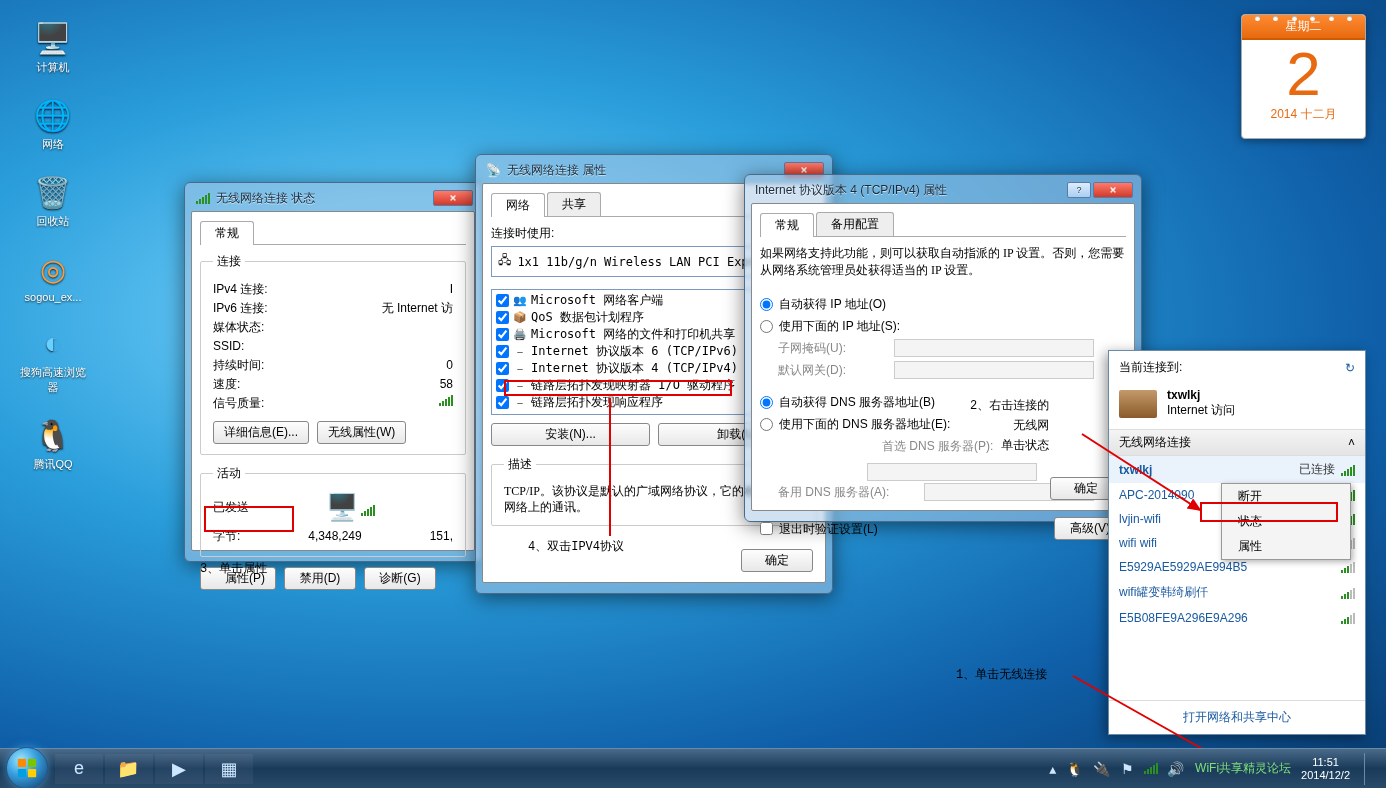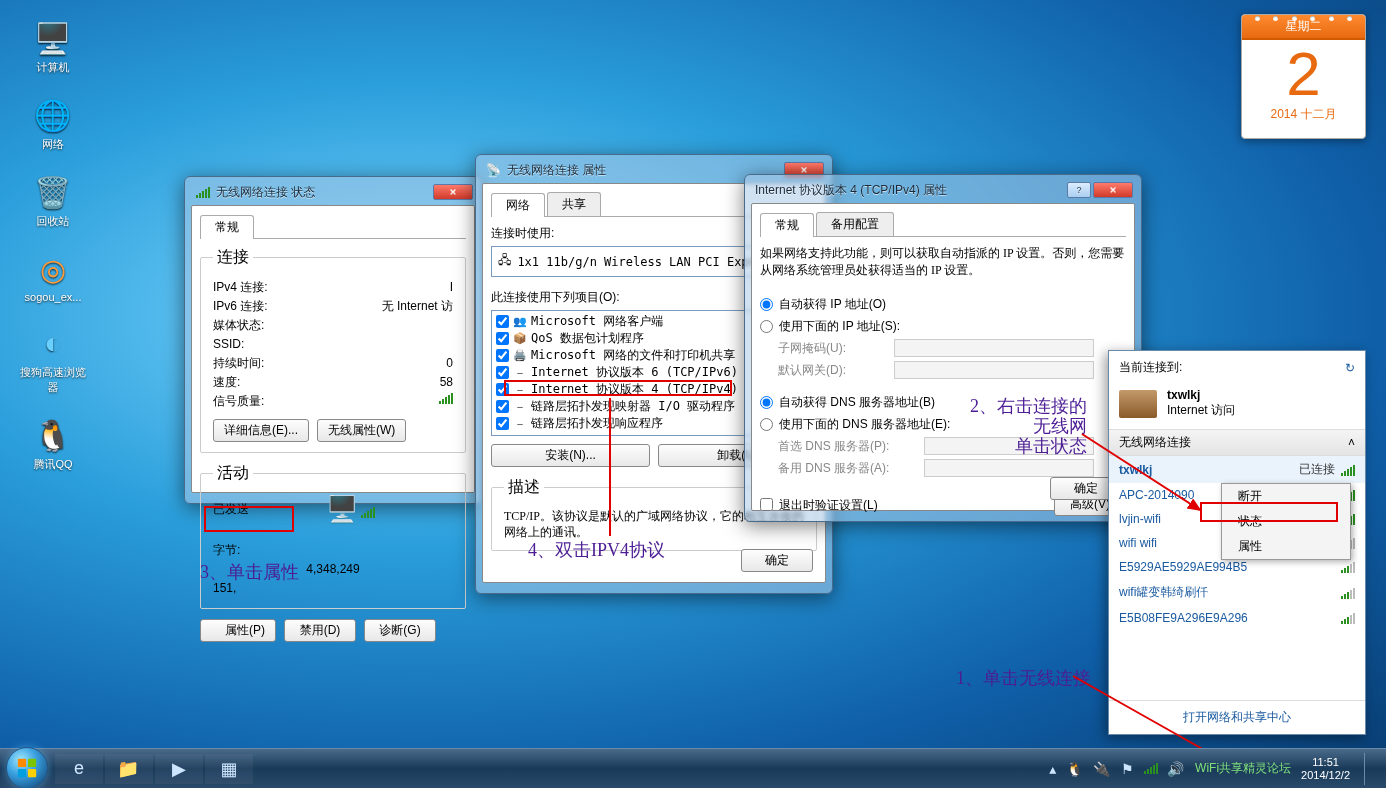--- a/index.html
+++ b/index.html
@@ -37,32 +37,32 @@
   .title-controls .tc { width:28px; height:16px; background: linear-gradient(#dcedff,#aacff0); border:1px solid #5a7aaa; border-radius:2px; display:flex; align-items:center; justify-content:center; font-size:9px; color:#2a3a4a; cursor:pointer;}
   .title-controls .tc.help { width:24px; }
   .title-controls .tc.close { background: linear-gradient(#ff7a6a,#d03a2a); color:#fff; width:40px;}
   .client { background:#fff; border:1px solid #888; border-radius:2px; padding:8px; height: calc(100% - 26px);}
 
   .tabs { display:flex; border-bottom:1px solid #aaa; margin-bottom:8px; }
   .tab { padding:3px 14px; border:1px solid #aaa; border-bottom:none; background:#eee; margin-right:2px; border-radius:3px 3px 0 0; cursor:pointer; }
   .tab.active { background:#fff; position:relative; top:1px; }
 
   fieldset.groupbox { border:1px solid #ccc; border-radius:2px; padding:10px 12px; margin-bottom:10px; }
-  fieldset.groupbox > legend, .section-title { font-size:16px; padding:0 4px;}
+  fieldset.groupbox > legend, .section-title { font-size:12px; padding:0 4px;}
 
   .field-row { display:flex; justify-content:space-between; line-height:19px; font-size:12px; }
 
   .win-btn { background:linear-gradient(#fdfdfd,#e8e8e8); border:1px solid #888; border-radius:3px; padding:2px 10px; font-size:12px; cursor:pointer; min-width:72px; }
 
   .button-row { display:flex; gap:8px; }
   .bottom-buttons { position:absolute; right:12px; bottom:10px; display:flex; gap:6px;}
 
   
   .anno-box { position:absolute; border:2px solid #e00000; pointer-events:none; }
-  .anno-text { position:absolute; color:#4c1d95; font-size:18px; font-family:Liberation Serif, serif; pointer-events:none; white-space:pre;}
+  .anno-text { position:absolute; color:#000000; font-size:12px; font-family:Liberation Mono, monospace; pointer-events:none; white-space:pre;}
   svg.anno-svg { position:absolute; pointer-events:none; overflow:visible; }
 
   
   .sig { display:inline-flex; align-items:flex-end; gap:1px; height:12px;}
   .sig b { width:2px; background:#2a9020; display:block;}
   .sig b:nth-child(1){height:3px} .sig b:nth-child(2){height:5px} .sig b:nth-child(3){height:7px} .sig b:nth-child(4){height:9px} .sig b:nth-child(5){height:11px}
   .sig.weak b:nth-child(4),.sig.weak b:nth-child(5){background:#bbb}
 
   
   .check-list { border:1px solid #7a9ac0; height:126px; overflow:auto; background:#fff; padding:2px;}
@@ -130,21 +130,21 @@
       <b></b>
       <b></b>
       <b></b>
       <b></b>
     </div>
   <div class="cal-header">星期二</div>
   <div class="cal-day">2</div>
   <div class="cal-date">2014 十二月</div>
 </div>
 
-<div class="win" style="left:184px; top:176px; width:298px; height:328px;">
+<div class="win" style="left:184px; top:182px; width:298px; height:380px;">
   <div class="titlebar">
     <div class="t-icon">
         <span class="sig">
           <b></b>
           <b></b>
           <b></b>
           <b></b>
           <b></b>
         </span>
       </div>
@@ -204,21 +204,21 @@
         <span>已发送</span>
         <span style="font-size:26px;">🖥️<span class="sig" style="margin-left:2px">
               <b></b>
               <b></b>
               <b></b>
               <b></b>
               <b></b>
             </span></span>
         <span></span>
       </div>
-      <div class="field-row" style="margin-top:16px;flex-direction:column;">
+      <div class="field-row" style="margin-top:4px;">
         <span>字节:</span>
         <span style="flex:1; text-align:center;">4,348,249</span>
         <span>151,</span>
       </div>
     </fieldset>
     <div class="button-row" style="margin-top:6px;">
       <button class="win-btn" style="display:flex;align-items:center;gap:3px;padding-left:24px;">属性(P)</button>
       <button class="win-btn">禁用(D)</button>
       <button class="win-btn">诊断(G)</button>
     </div>
@@ -236,21 +236,20 @@
   <div class="client" style="position:relative;">
     <div class="tabs">
       <div class="tab active">网络</div>
       <div class="tab">共享</div>
     </div>
     <div style="margin-bottom:4px;">连接时使用:</div>
     <div style="border:1px solid #7a9ac0; padding:4px 6px; display:flex; align-items:center; gap:6px; margin-bottom:12px;">
       <span>🖧</span>
       <span style="font-family:SimSun,monospace;">1x1 11b/g/n Wireless LAN PCI Expres</span>
     </div>
-    <div style="margin-bottom:4px;">此连接使用下列项目(O):</div>
     <div class="check-list">
       <label>
           <input type="checkbox" checked="" style="">
           <span class="item-icon">👥</span>
           <span>Microsoft 网络客户端</span>
         </label>
       <label>
           <input type="checkbox" checked="" style="">
           <span class="item-icon">📦</span>
           <span>QoS 数据包计划程序</span>
@@ -329,21 +328,21 @@
 
     <div style="height:10px"></div>
     <div class="radio-row">
         <input type="radio" name="dnsmode" checked="" style="">
         <span>自动获得 DNS 服务器地址(B)</span>
       </div>
     <div class="radio-row">
         <input type="radio" name="dnsmode" style="">
         <span>使用下面的 DNS 服务器地址(E):</span>
       </div>
-    <div class="radio-row disabled-row" style="margin-left:18px;">
+    <div class="radio-row disabled-row" style="margin-left:18px;flex-direction:column;">
         <span style="width:140px;">首选 DNS 服务器(P):</span>
         <input type="text" class="dashed-input" disabled="" style="width: 170px;">
       </div>
     <div class="radio-row disabled-row" style="margin-left:18px;">
         <span style="width:140px;">备用 DNS 服务器(A):</span>
         <input type="text" class="dashed-input" disabled="" style="width: 170px;">
       </div>
 
     <div class="radio-row" style="margin-top:14px;">
         <input type="checkbox" style="">

